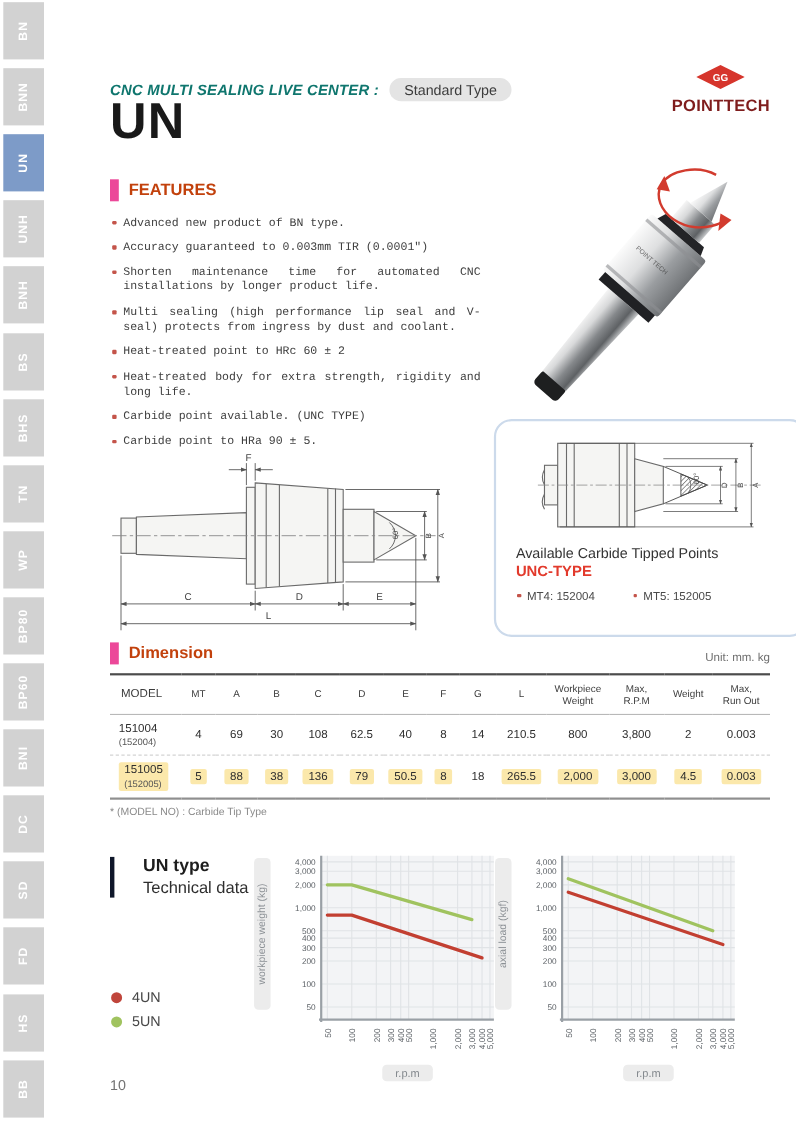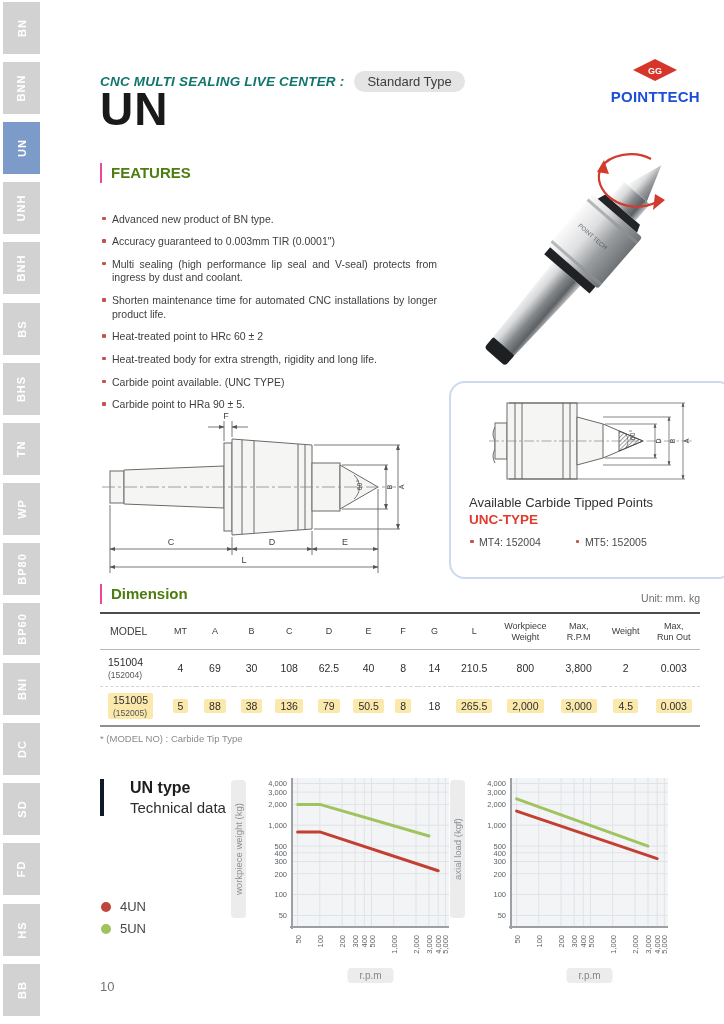--- a/index.html
+++ b/index.html
@@ -12,29 +12,29 @@
   .tab { position:absolute; left:3px; width:37px; height:52px; background:#d2d2d2;
          display:flex; align-items:center; justify-content:center; cursor:pointer; }
   .tab.active { background:#7d9bc8; }
   .tab span { transform:rotate(-90deg); color:#ffffff; font-weight:bold; font-size:11px; letter-spacing:1px; white-space:nowrap; }
 
   
   .header-row { position:absolute; left:100px; top:58px; width:600px; display:flex; align-items:center; }
   .caption { font-style:italic; font-weight:bold; color:#0f766e; font-size:13.5px; letter-spacing:.2px; }
   .badge-pill { margin-left:10px; background:#e4e4e4; color:#3c3c3c; font-size:13px; padding:3px 13px; border-radius:14px; }
   .brand { margin-left:auto; display:flex; align-items:center; gap:6px;flex-direction:column; }
-  .brand-name { font-weight:bold; color:#1d4ed8; font-size:15px; letter-spacing:.3px; }
+  .brand-name { font-weight:bold; color:#7f1d1d; font-size:15px; letter-spacing:.3px; }
   .page-title { position:absolute; left:100px; top:82px; font-size:46px; font-weight:800; color:#191919; letter-spacing:1px; }
 
   
-  .sec-head { border-left:2px solid #ec4899; padding-left:9px; font-weight:bold; color:#4d7c0f; font-size:15px; line-height:1.3; }
+  .sec-head { border-left:8px solid #ec4899; padding-left:9px; font-weight:bold; color:#c2410c; font-size:15px; line-height:1.3; }
 
   
   .features { position:absolute; left:100px; top:163px; width:337px; }
-  .features ul { list-style:none; margin-top:30px; }
+  .features ul { list-style:none; margin-top:14px;font-family:Liberation Mono, monospace; }
   .features li { position:relative; padding-left:12px; font-size:10.5px; color:#3e3e3e; line-height:1.3; margin-bottom:9px; text-align:justify; }
   .features li::before { content:""; position:absolute; left:2px; top:4px; width:3.5px; height:3.5px; background:#c4544a; border-radius:1px; }
 
   
   .photo { position:absolute; left:433px; top:126px; }
 
   
   .drawing-main { position:absolute; left:96px; top:391px; }
   .dwg-label { font-size:9px; fill:#444; }
   .dwg-label-sm { font-size:7px; fill:#444; }
@@ -154,22 +154,22 @@
       <span class="brand-name">POINTTECH</span>
     </span>
   </div>
   <div class="page-title">UN</div>
 
   <div class="features">
     <div class="sec-head">FEATURES</div>
     <ul id="features-list">
         <li>Advanced new product of BN type.</li>
         <li>Accuracy guaranteed to 0.003mm TIR (0.0001")</li>
+        <li>Shorten maintenance time for automated CNC installations by longer product life.</li>
         <li>Multi sealing (high performance lip seal and V-seal) protects from ingress by dust and coolant.</li>
-        <li>Shorten maintenance time for automated CNC installations by longer product life.</li>
         <li>Heat-treated point to HRc 60 ± 2</li>
         <li>Heat-treated body for extra strength, rigidity and long life.</li>
         <li>Carbide point available. (UNC TYPE)</li>
         <li>Carbide point to HRa 90 ± 5.</li>
       </ul>
   </div>
 
   <svg class="photo" width="290" height="262" viewBox="0 0 290 262">
     <defs>
       <linearGradient id="met" x1="0" y1="0" x2="0" y2="1">

